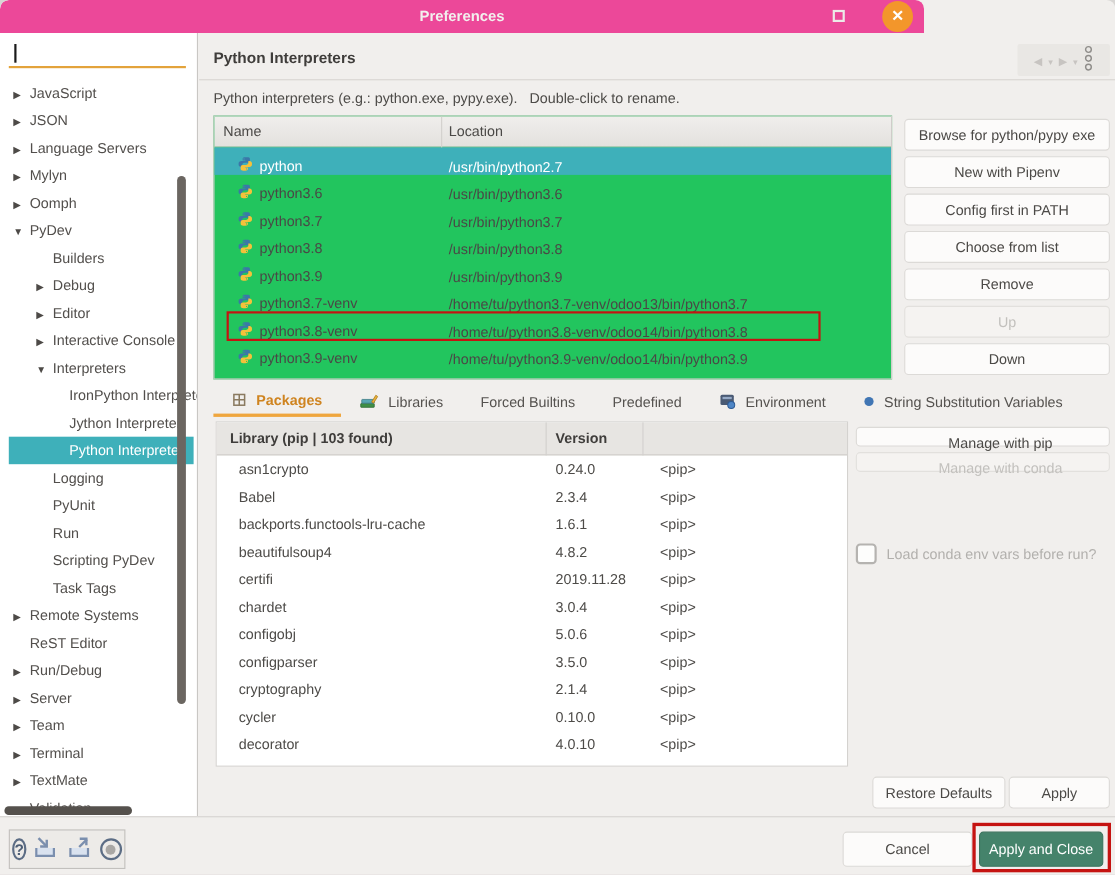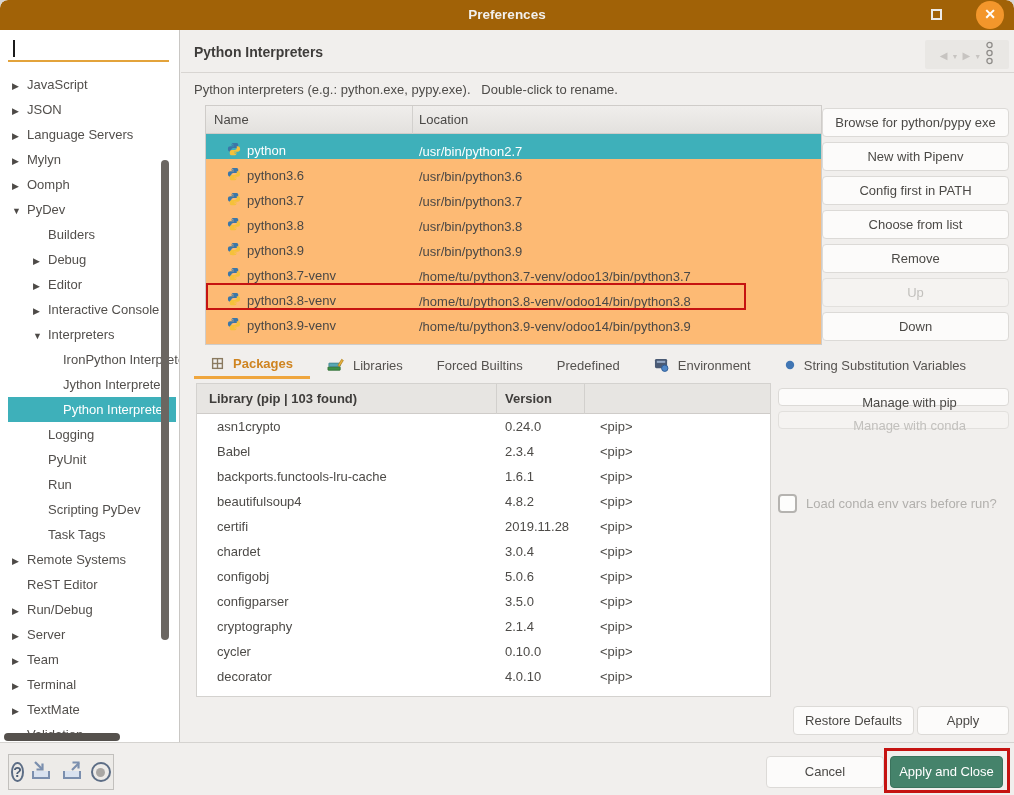--- a/index.html
+++ b/index.html
@@ -1,22 +1,22 @@
 <!DOCTYPE html>
 <html><head>
 <meta charset="utf-8">
 <style>
   * { margin:0; padding:0; box-sizing:border-box; }
   body { background:#d8d6d4; font-family:"Liberation Sans", sans-serif; }
   .app { position:relative; width:1014px; height:795px; background:#f1efed;
          font-size:13px; color:#4a4846; overflow:hidden; border-radius:8px 8px 0 0; }
 
   
-  .titlebar { position:absolute; left:0; top:0; width:1014px; height:30px;
-              background:#a16207; border-radius:8px 8px 0 0; }
+  .titlebar { position:absolute; left:0; top:0; width:840px; height:30px;
+              background:#ec4899; border-radius:8px 8px 0 0; }
   .titlebar .wtitle { position:absolute; left:0; right:0; top:0; height:30px; line-height:30px;
               text-align:center; color:#f2f0ee; font-weight:bold; font-size:13.5px; }
   .max-btn { position:absolute; right:72px; top:9px; width:11px; height:11px;
              border:2px solid #eceae8; background:transparent; }
   .close-btn { position:absolute; right:10px; top:1px; width:28px; height:28px; border-radius:50%;
                background:#f3962b; color:#fff; font-weight:bold; font-size:14px;
                text-align:center; line-height:27px; }
 
   
   .sidebar { position:absolute; left:0; top:30px; width:180px; height:712px;
@@ -42,21 +42,21 @@
   .page-head { position:absolute; left:13px; top:14px; font-weight:bold; font-size:14px; color:#3f3d3b; }
   .head-line { position:absolute; left:0; top:42px; width:833px; border-top:1px solid #d8d5d2; }
   .navbox { position:absolute; left:744px; top:10px; width:84px; height:29px; background:#e9e7e4;
             border-radius:2px; display:flex; align-items:center; justify-content:center; gap:4px; }
   .navbox .g { color:#c7c4c1; font-size:10px; }
   .navbox .g.small { font-size:7px; }
   .subtitle { position:absolute; left:13px; top:52px; white-space:pre; color:#4d4b48; }
 
   
   .itable { position:absolute; left:13px; top:75px; width:617px; height:240px;
-            background:#fdba74; border:1px solid #cfccc9;margin-left:11px; }
+            background:#22c55e; border:1px solid #cfccc9; }
   .ithead { display:flex; height:28px; background:linear-gradient(#f0eeec,#e3e1de);
             border-bottom:1px solid #cfccc9; align-items:center; color:#4a4846; }
   .ithead .c1 { width:207px; padding-left:8px; border-right:1px solid #d2d0cd; height:28px; line-height:28px; }
   .ithead .c2 { flex:1; padding-left:6px; }
   .irow { display:flex; height:25px; align-items:flex-end; }
   .irow .name { width:207px; padding-left:21px; display:flex; align-items:center; gap:6px; overflow:hidden; }
   .irow .loc { flex:1; padding-left:6px; }
   .irow.selected { background:#3eb0ba; color:#fff; }
 
   

